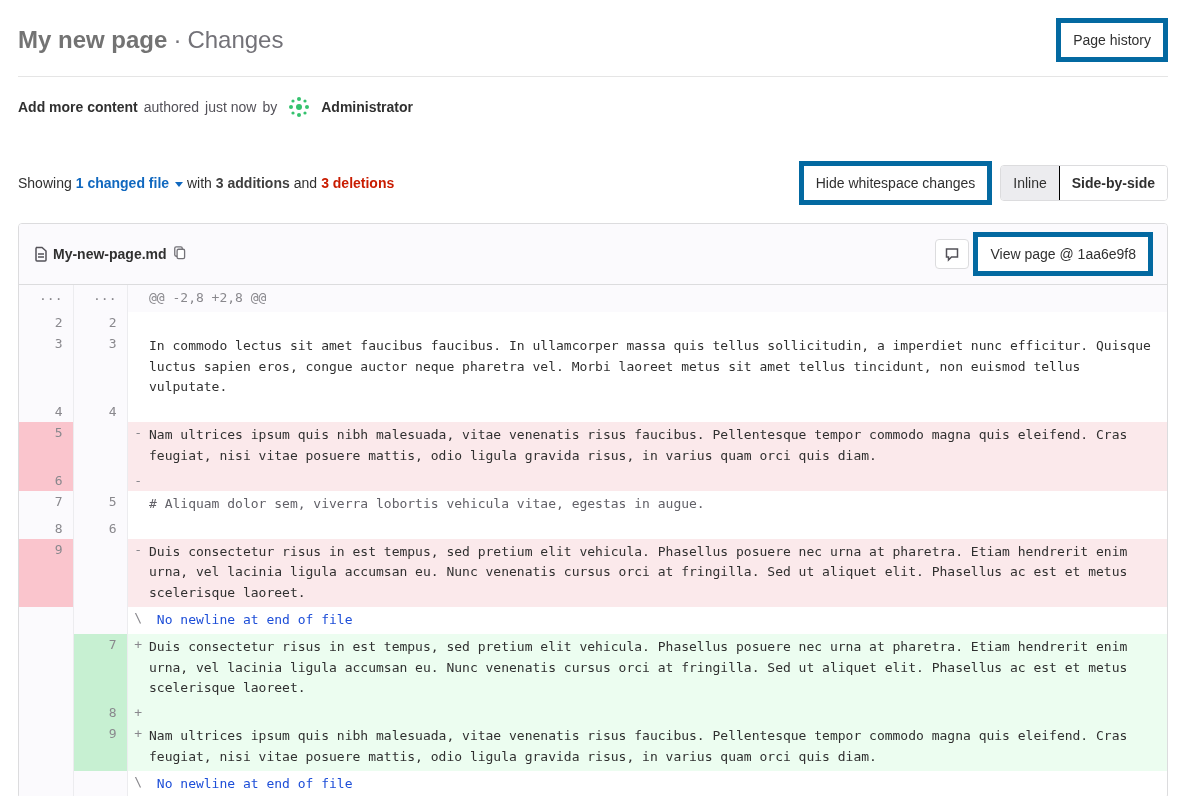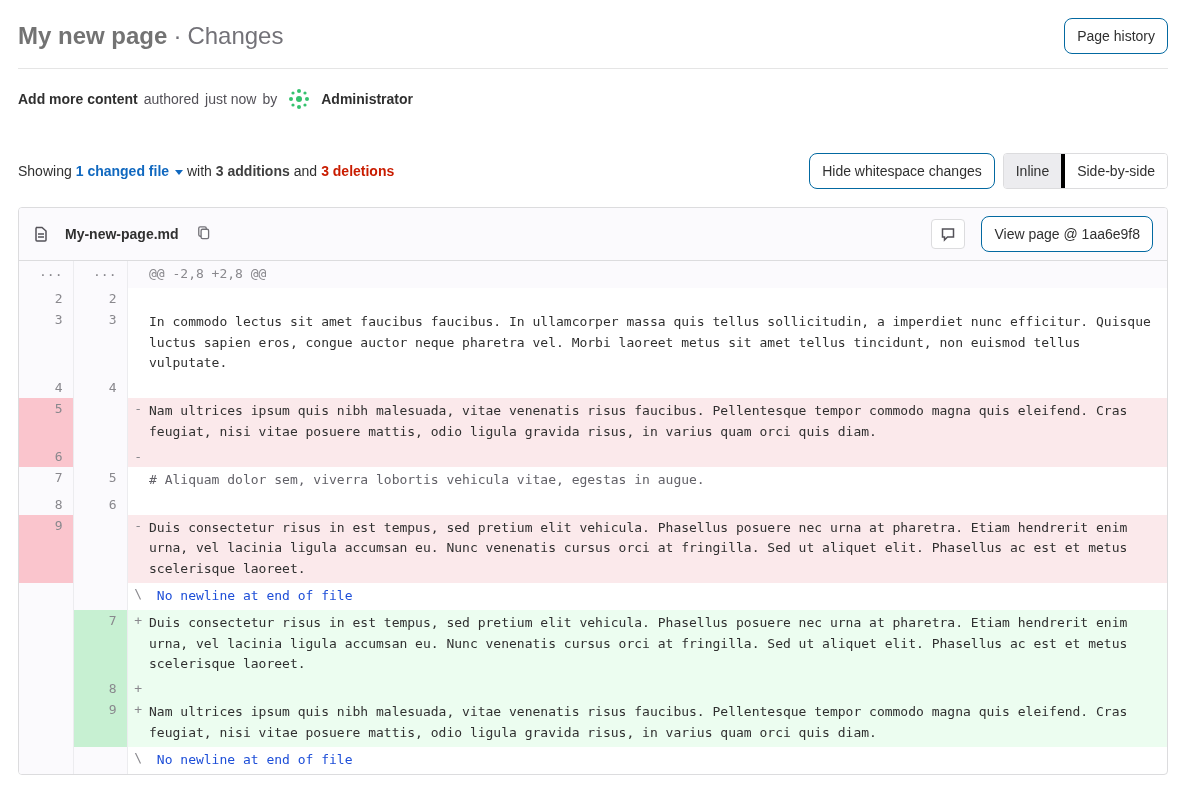--- a/index.html
+++ b/index.html
@@ -20,22 +20,22 @@
   .page-link {
     color: #737373;
     font-size: 24px;
     font-weight: 600;
     text-decoration: none;
   }
   .title-sep { font-size: 24px; color: #737278; font-weight: 400; }
   .title-sub { font-size: 24px; color: #737278; font-weight: 400; }
   .btn {
     background: #fff;
-    border: 1px solid #0369a1;
-    border-radius: 8px;
+    border: 5px solid #0369a1;
+    border-radius: 0;
     padding: 7px 12px;
     font-size: 14px;
     color: #303030;
     cursor: pointer;
     line-height: 20px;
   }
   .divider { border-bottom: 1px solid #e5e5e5; margin-bottom: 16px; }
   .commit-row {
     display: flex;
     align-items: center;
@@ -77,35 +77,35 @@
     border-radius: 4px;
     overflow: hidden;
   }
   .view-toggle .opt {
     padding: 7px 12px;
     background: #fff;
     cursor: pointer;
     line-height: 20px;
   }
   .view-toggle .opt.active { background: #ececef; }
-  .view-toggle .opt + .opt { border-left: 4px solid #000000; }
+  .view-toggle .opt + .opt { border-left: 1px solid #000000; font-weight: bold; }
   .diff-file {
     border: 1px solid #dcdcde;
     border-radius: 4px;
     overflow: hidden;
   }
   .file-header {
     display: flex;
     justify-content: space-between;
     align-items: center;
     padding: 8px 14px;
     background: #fbfafd;
     border-bottom: 1px solid #dcdcde;
   }
-  .file-left { display: flex; align-items: center; gap: 16px; }
+  .file-left { display: flex; align-items: center; gap: 4px; }
   .file-name { font-weight: 600; }
   .icon-btn {
     background: #fff;
     border: 1px solid #dcdcde;
     border-radius: 4px;
     padding: 6px 8px;
     cursor: pointer;
     display: inline-flex;
     align-items: center;
   }

